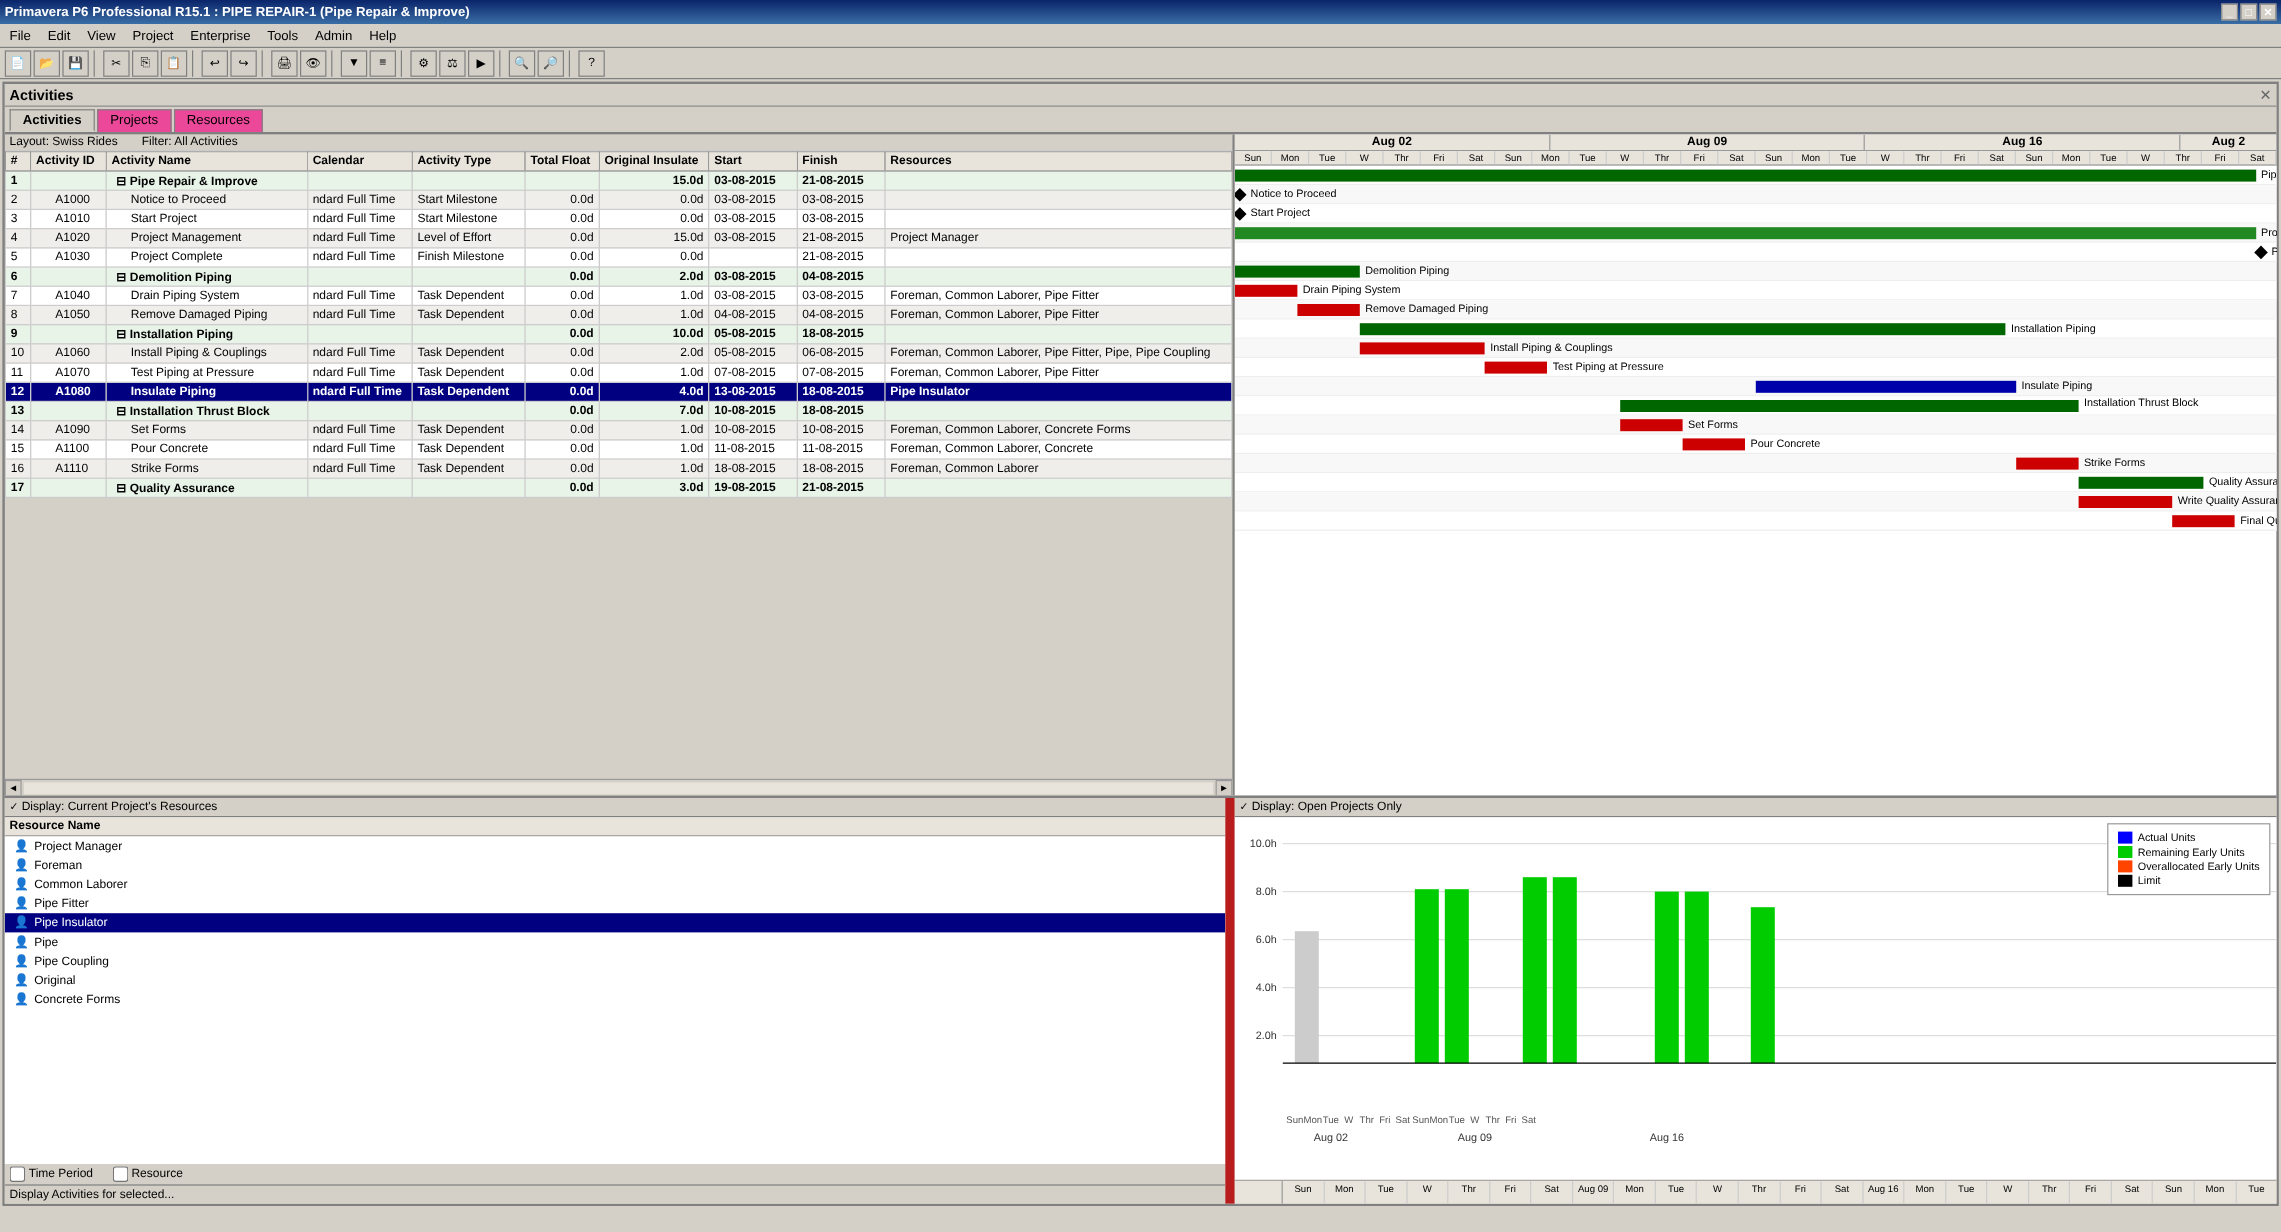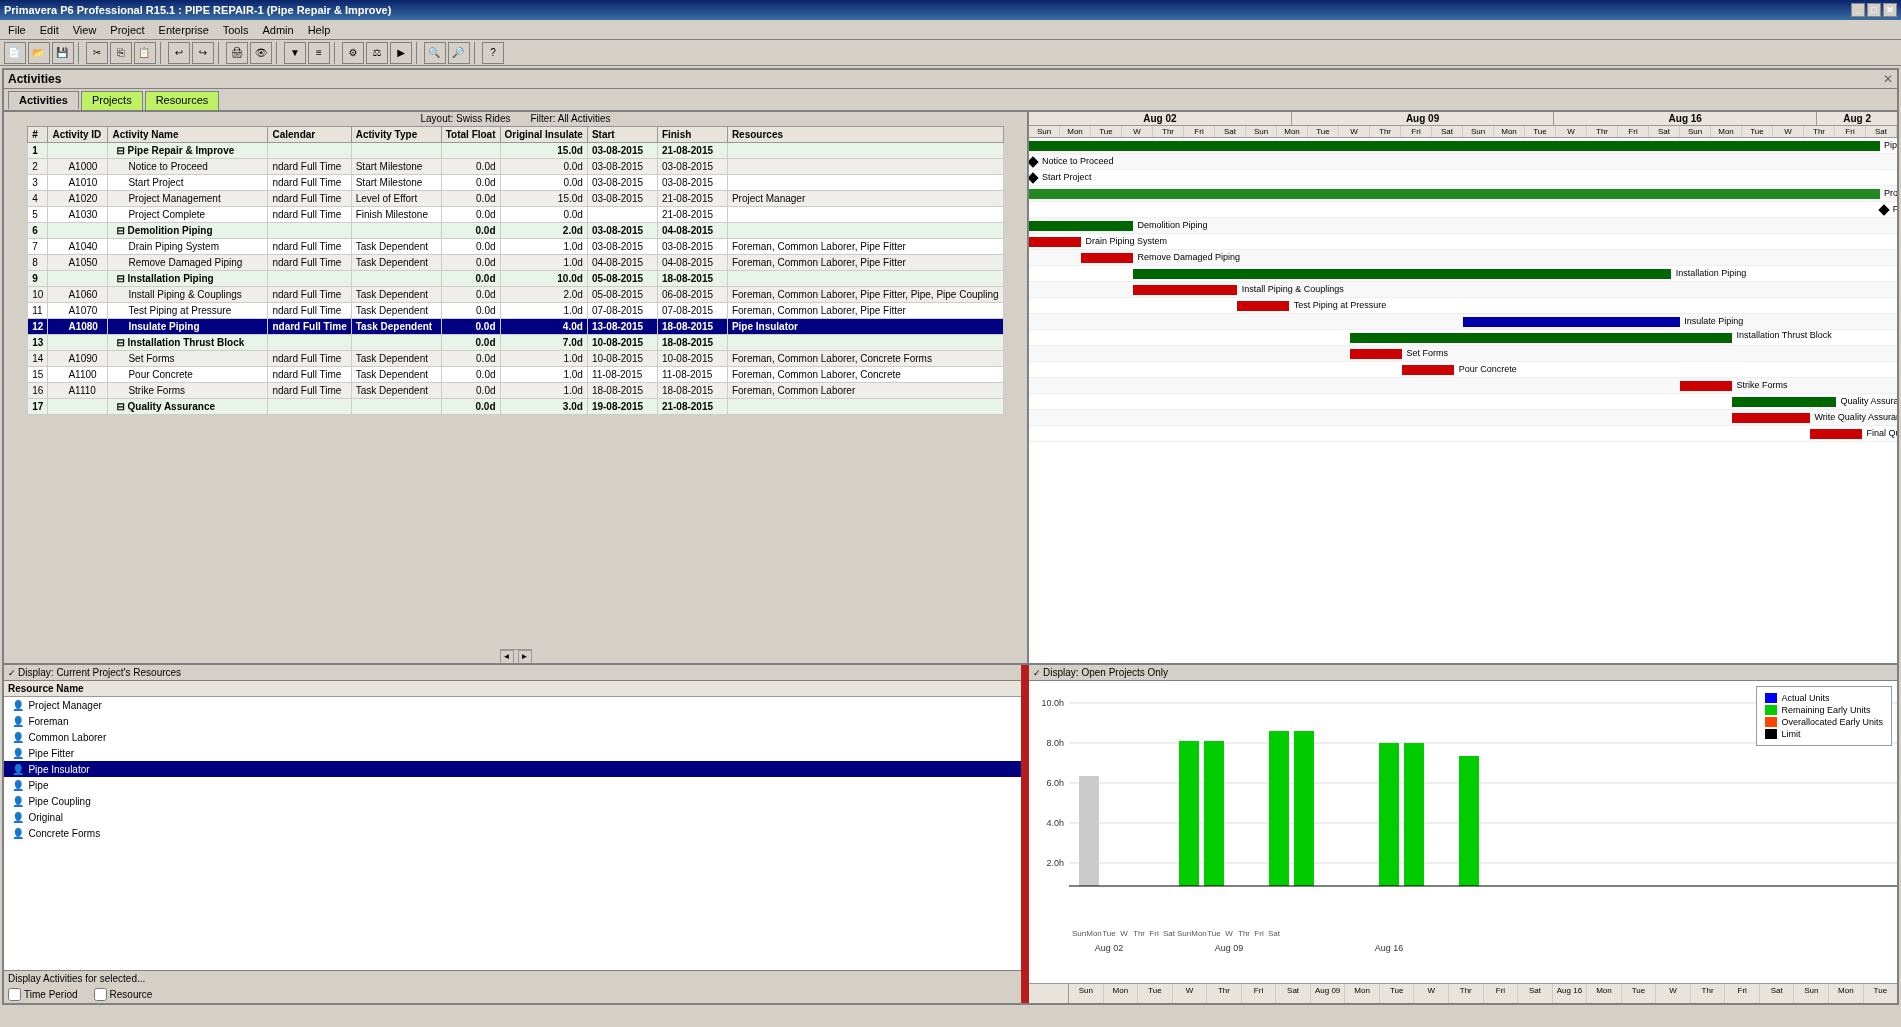--- a/index.html
+++ b/index.html
@@ -20,21 +20,21 @@
     .toolbar-sep { width: 4px; height: 22px; border-left: 1px solid #808080; margin: 0 2px; }
     
     
     .activities-panel { background: #d4d0c8; border: 2px solid #808080; margin: 2px; flex: 1; display: flex; flex-direction: column; min-height: 0; }
     .activities-header { background: #d4d0c8; padding: 2px 4px; border-bottom: 1px solid #808080; display: flex; align-items: center; justify-content: space-between; }
     .activities-title { font-weight: bold; font-size: 12px; }
     .close-btn { cursor: pointer; font-size: 12px; color: #666; }
     
     
     .tabs { display: flex; background: #d4d0c8; border-bottom: 2px solid #808080; padding: 2px 4px 0; }
-    .tab { padding: 2px 10px; border: 1px solid #808080; border-bottom: none; margin-right: 2px; cursor: pointer; background: #bef264; font-size: 11px; }
+    .tab { padding: 2px 10px; border: 1px solid #808080; border-bottom: none; margin-right: 2px; cursor: pointer; background: #ec4899; font-size: 11px; }
     .tab.active { background: #d4d0c8; border-bottom: 2px solid #d4d0c8; font-weight: bold; }
     
     
     .filter-bar { background: #d4d0c8; padding: 1px 4px; font-size: 10px; border-bottom: 1px solid #ccc; display: flex; gap: 20px; }
     
     
     .table-container { overflow-y: auto; overflow-x: hidden; flex: 1; }
     table { width: 100%; border-collapse: collapse; font-size: 10px; }
     th { background: #e8e4dc; border: 1px solid #999; padding: 2px 4px; text-align: left; position: sticky; top: 0; font-weight: bold; white-space: nowrap; font-size: 10px; }
     td { border: 1px solid #ccc; padding: 1px 4px; white-space: nowrap; height: 16px; }
@@ -111,21 +111,21 @@
   </div>
 
   <div class="tabs">
     <div class="tab active">Activities</div>
     <div class="tab">Projects</div>
     <div class="tab">Resources</div>
   </div>
 
   <div style="display: flex; flex: 1; min-height: 0; overflow: hidden;">
 
-    <div style="flex: 0 0 1025px; display: flex; flex-direction: column; overflow: hidden; border-right: 2px solid #808080; align-items: center;">
+    <div style="flex: 0 0 1025px; display: flex; flex-direction: column; overflow: hidden; border-right: 2px solid #808080;">
 
       <div class="filter-bar">
         <span>Layout: Swiss Rides</span>
         <span>Filter: All Activities</span>
       </div>
 
       <div class="table-container" style="flex: 1; overflow-y: auto;">
         <table>
           <thead>
             <tr>
@@ -525,33 +525,33 @@
           <div class="resource-item">
             <span style="font-size:10px;">👤</span>
             <span>Original</span>
           </div>
           <div class="resource-item">
             <span style="font-size:10px;">👤</span>
             <span>Concrete Forms</span>
           </div>
         </div>
 
-      <div style="padding: 2px 4px; border-top: 1px solid #808080; font-size: 10px; background: #d4d0c8;">
-        <span>Display Activities for selected...</span>
-      </div>
-
       <div style="padding: 2px 4px; background: #d4d0c8; display: flex; gap: 16px;">
         <label style="display:flex; align-items:center; gap:3px; font-size:10px;">
           <input type="checkbox" style="">
           <span>Time Period</span>
         </label>
         <label style="display:flex; align-items:center; gap:3px; font-size:10px;">
           <input type="checkbox" style="">
           <span>Resource</span>
         </label>
+      </div>
+
+      <div style="padding: 2px 4px; border-top: 1px solid #808080; font-size: 10px; background: #d4d0c8;">
+        <span>Display Activities for selected...</span>
       </div>
 
     </div>
 
     <div style="flex: 1; display: flex; flex-direction: column; background: #d4d0c8;">
 
       <div class="panel-header">
         <span style="font-size: 9px;">✓ </span><span>Display: Open Projects Only</span>
       </div>
 

